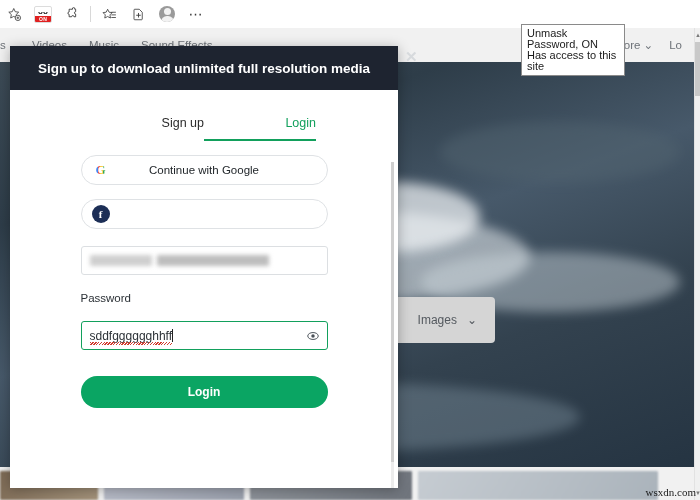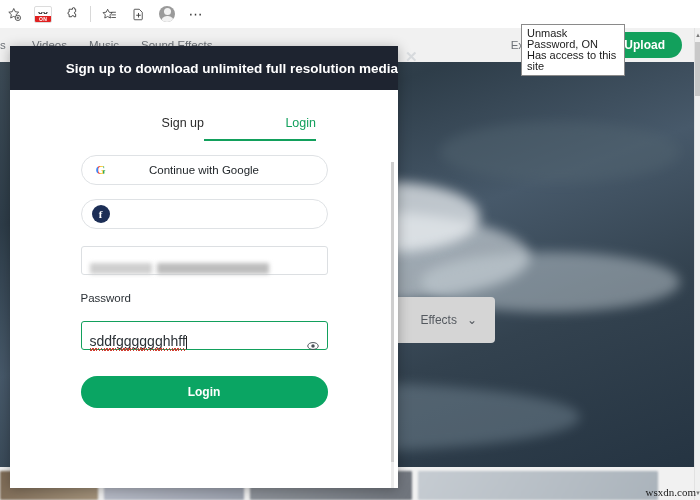--- a/index.html
+++ b/index.html
@@ -101,21 +101,21 @@
     background:#fff; border:1px solid #8a8a8a; padding:3px 5px;
     font-size:11px; line-height:11px; color:#1b1b1b; z-index:80;
   }
   #modal{
     position:absolute; left:10px; top:46px; width:388px; height:442px;
     background:#fff; z-index:50; box-shadow:0 2px 12px rgba(0,0,0,.3);
     overflow:hidden;
   }
   #modal-header{
     width:388px; height:44px; background:#1e2430; color:#fff;
-    display:flex; align-items:center; justify-content:flex-end;
+    display:flex; align-items:center; justify-content:center;
     font-size:13.5px; font-weight:bold;
   }
   #modal-close{
     position:absolute; left:405px; top:48px; color:#d7dadd; font-size:15px;
     font-weight:bold; z-index:55;
   }
   #modal-body{ padding:0 28px; position:relative; }
   #tabs{ display:flex; justify-content:center; gap:0; margin-top:20px; }
   .tab{
     font-size:12.5px; padding:6px 0 9px; width:112px; text-align:right;
@@ -138,22 +138,22 @@
     font-size:11px; font-weight:bold; font-family:"Liberation Serif", serif;
     display:flex;align-items:center;justify-content:center; }
   #or-row{
     display:flex; align-items:center; gap:8px; margin:18px auto 0; width:247px;
     color:#8b9196; font-size:11px;
   }
   #or-row .line{ flex:1; height:1px; background:#e3e6e8; }
   .field-label{ margin:16px auto 5px; width:247px; font-size:11.5px; color:#2b3136; }
   .field-input{
     margin:17px auto; width:247px; height:29px; border:1px solid #dcdfe2; border-radius:3px;
-    display:flex; align-items:flex-end; padding:0 8px; position:relative;
-    font-size:14px; color:#2b3136; background:#fff;
+    display:flex; align-items:center; padding:0 8px; position:relative;
+    font-size:12px; color:#2b3136; background:#fff;
   }
   .field-input.focused{ border:1px solid #12a05c; }
   .redact{ height:11px; border-radius:1px; filter:blur(2.2px); }
   .pw-text{ position:relative; border-bottom:0; }
   .pw-text::after{
     content:""; position:absolute; left:0; right:0; bottom:-2px; height:3px;
     background:repeating-linear-gradient(135deg,#d23b2e 0 1px,transparent 1px 2px);
   }
   .caret{ display:inline-block; width:1px; height:13px; background:#222; vertical-align:-2px; }
   #eye-icon{ position:absolute; right:9px; width:11px; height:11px; }
@@ -178,40 +178,37 @@
       <div><span>Videos</span></div>
       <div><span>Music</span></div>
       <div><span>Sound Effects</span></div>
     </div>
     <div class="nav-right">
       <div>
         <span>Explore</span>
         <span>⌄</span>
       </div>
       <div><span>Lo</span></div>
-      <div id="upload-button">
-        <span>Upload</span>
-      </div>
     </div>
   </div>
 
   <div id="hero">
     <div class="wave" style="left:200px;top:150px;width:330px;height:90px;background:#e9eef1;"></div>
     <div class="wave" style="left:300px;top:120px;width:180px;height:70px;background:#f3f6f8;opacity:.7;"></div>
     <div class="wave" style="left:420px;top:190px;width:260px;height:60px;background:#cfd9df;opacity:.45;"></div>
     <div class="wave" style="left:120px;top:230px;width:220px;height:50px;background:#b9c6cf;opacity:.35;"></div>
     <div class="wave" style="left:440px;top:60px;width:240px;height:60px;background:#51636f;opacity:.5;"></div>
     <div class="wave" style="left:60px;top:320px;width:520px;height:70px;background:#8fa3b0;opacity:.35;"></div>
 
     <div id="hero-title">tock</div>
     <div id="hero-sub">community.</div>
 
     <div id="hero-searchbar">
       <div id="hero-filter">
-        <span>Effects</span>
+        <span>Images</span>
         <span>⌄</span>
       </div>
     </div>
 
     <div id="hero-links">
       <span>coronavirus</span>
     </div>
   </div>
 
   <div id="thumb-strip">

